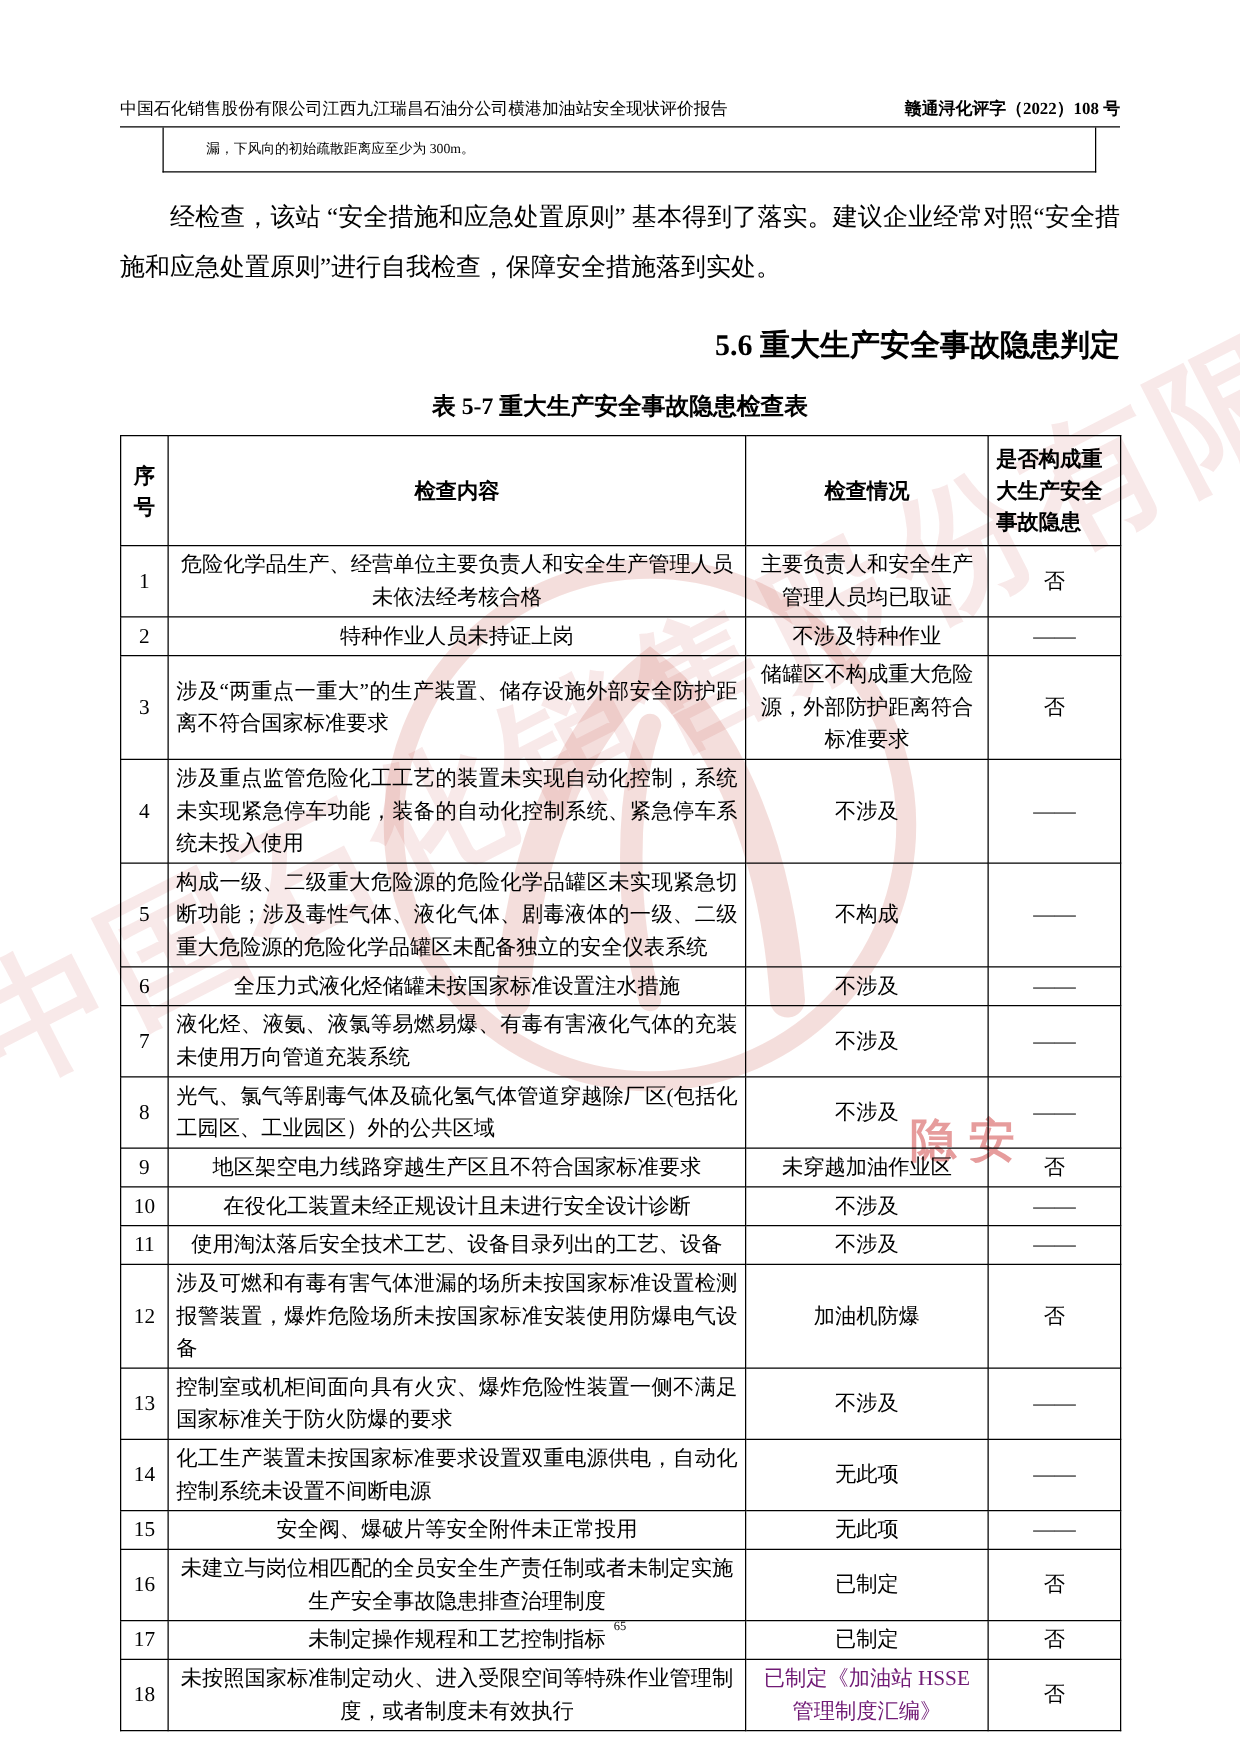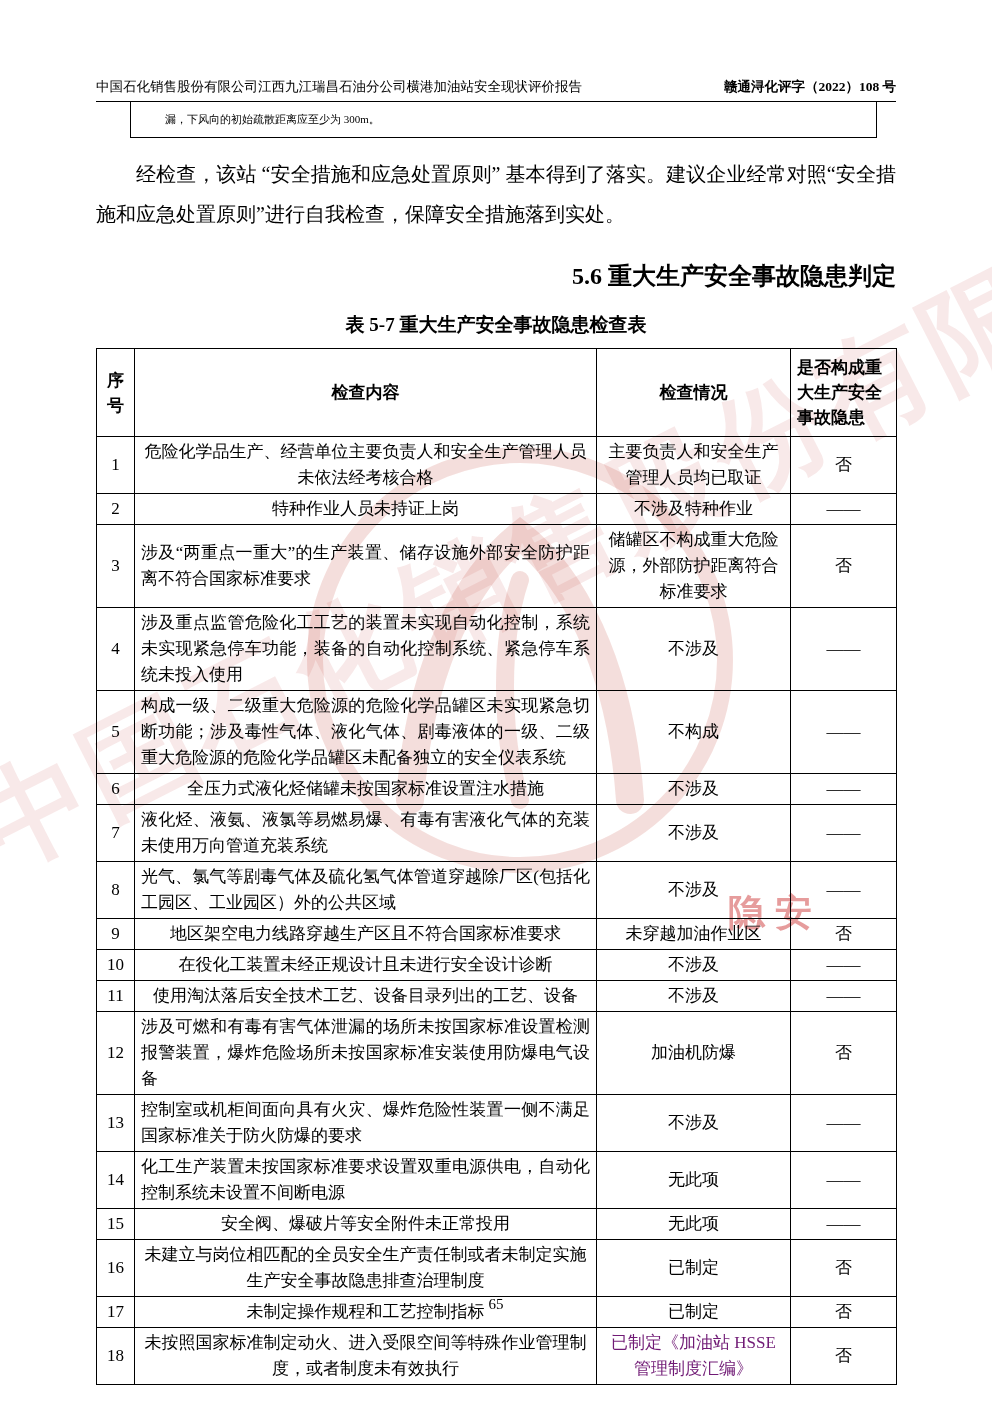--- a/index.html
+++ b/index.html
@@ -47,21 +47,21 @@
   table.hazard th.col-result-h{text-align:left;padding-left:6px;}
   table.hazard td{line-height:26px;}
   td.col-no{text-align:center;}
   td.col-content.align-center{text-align:center;margin-left:44px;}
   td.col-content.align-left{text-align:justify;text-align-last:left;}
   td.col-situation{text-align:center;}
   td.col-result{text-align:center;}
   
   .page-number{
     position:absolute;top:1296px;left:0;width:100%;text-align:center;
-    font-size:15px;z-index:2;
+    font-size:10px;z-index:2;
   }
   
   .watermark{position:absolute;inset:0;z-index:1;pointer-events:none;overflow:hidden;}
   .wm-diag{
     position:absolute;left:-50px;top:770px;transform:rotate(-27deg);transform-origin:0 0;
     font-size:112px;font-weight:bold;color:rgba(190,40,40,0.10);
     white-space:nowrap;letter-spacing:6px;
   }
   .wm-logo{position:absolute;left:290px;top:430px;opacity:0.16;color:#c0392b;}
   .wm-stamp{

